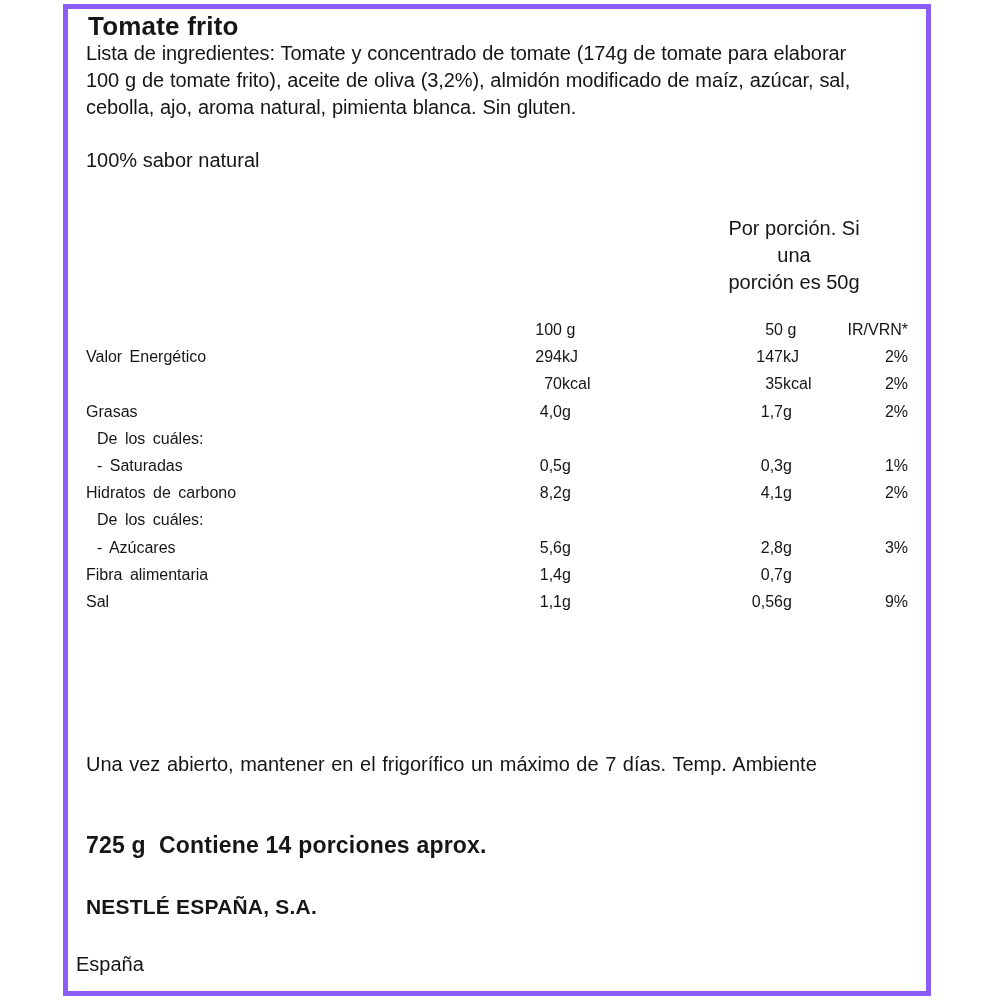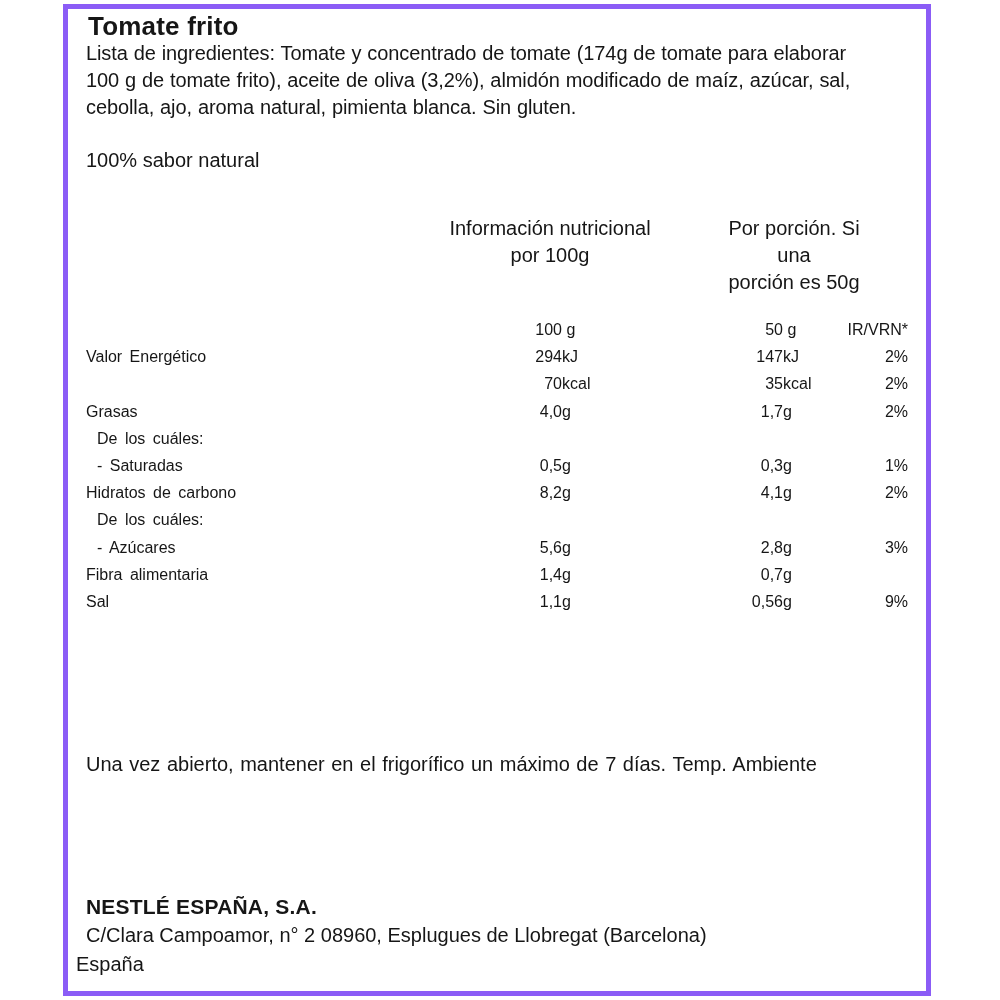--- a/index.html
+++ b/index.html
@@ -130,22 +130,20 @@
 
 <div class="page">
   <div class="label-box">
 
     <div class="title">Tomate frito</div>
 
     <div class="ingredients">Lista de ingredientes: Tomate y concentrado de tomate (174g de tomate para elaborar 100 g de tomate frito), aceite de oliva (3,2%), almidón modificado de maíz, azúcar, sal, cebolla, ajo, aroma natural, pimienta blanca. Sin gluten.</div>
 
     <div class="claim">100% sabor natural</div>
 
-    <div class="col-header h100">Información nutricional
-por 100g</div>
     <div class="col-header hportion">Por porción. Si una
 porción es 50g</div>
 
     <div class="nutrition-table">
         <div class="nrow">
           <span class="nlabel"></span>
           <span class="num100">100</span>
           <span class="unit100"> g</span>
           <span class="num50">50</span>
           <span class="unit50"> g</span>
@@ -228,19 +226,19 @@
           <span class="num100">1,1</span>
           <span class="unit100">g</span>
           <span class="num50">0,56</span>
           <span class="unit50">g</span>
           <span class="nir">9%</span>
         </div>
       </div>
 
     <div class="storage">Una vez abierto, mantener en el frigorífico un máximo de 7 días. Temp. Ambiente</div>
 
+    <div class="weight">725 g  Contiene 14 porciones aprox.</div>
 
     <div class="mfr-name">NESTLÉ ESPAÑA, S.A.</div>
-    <div class="mfr-address">C/Clara Campoamor, n° 2 08960, Esplugues de Llobregat (Barcelona)</div>
     <div class="mfr-country">España</div>
 
   </div>
 </div>
 
 </body></html>

